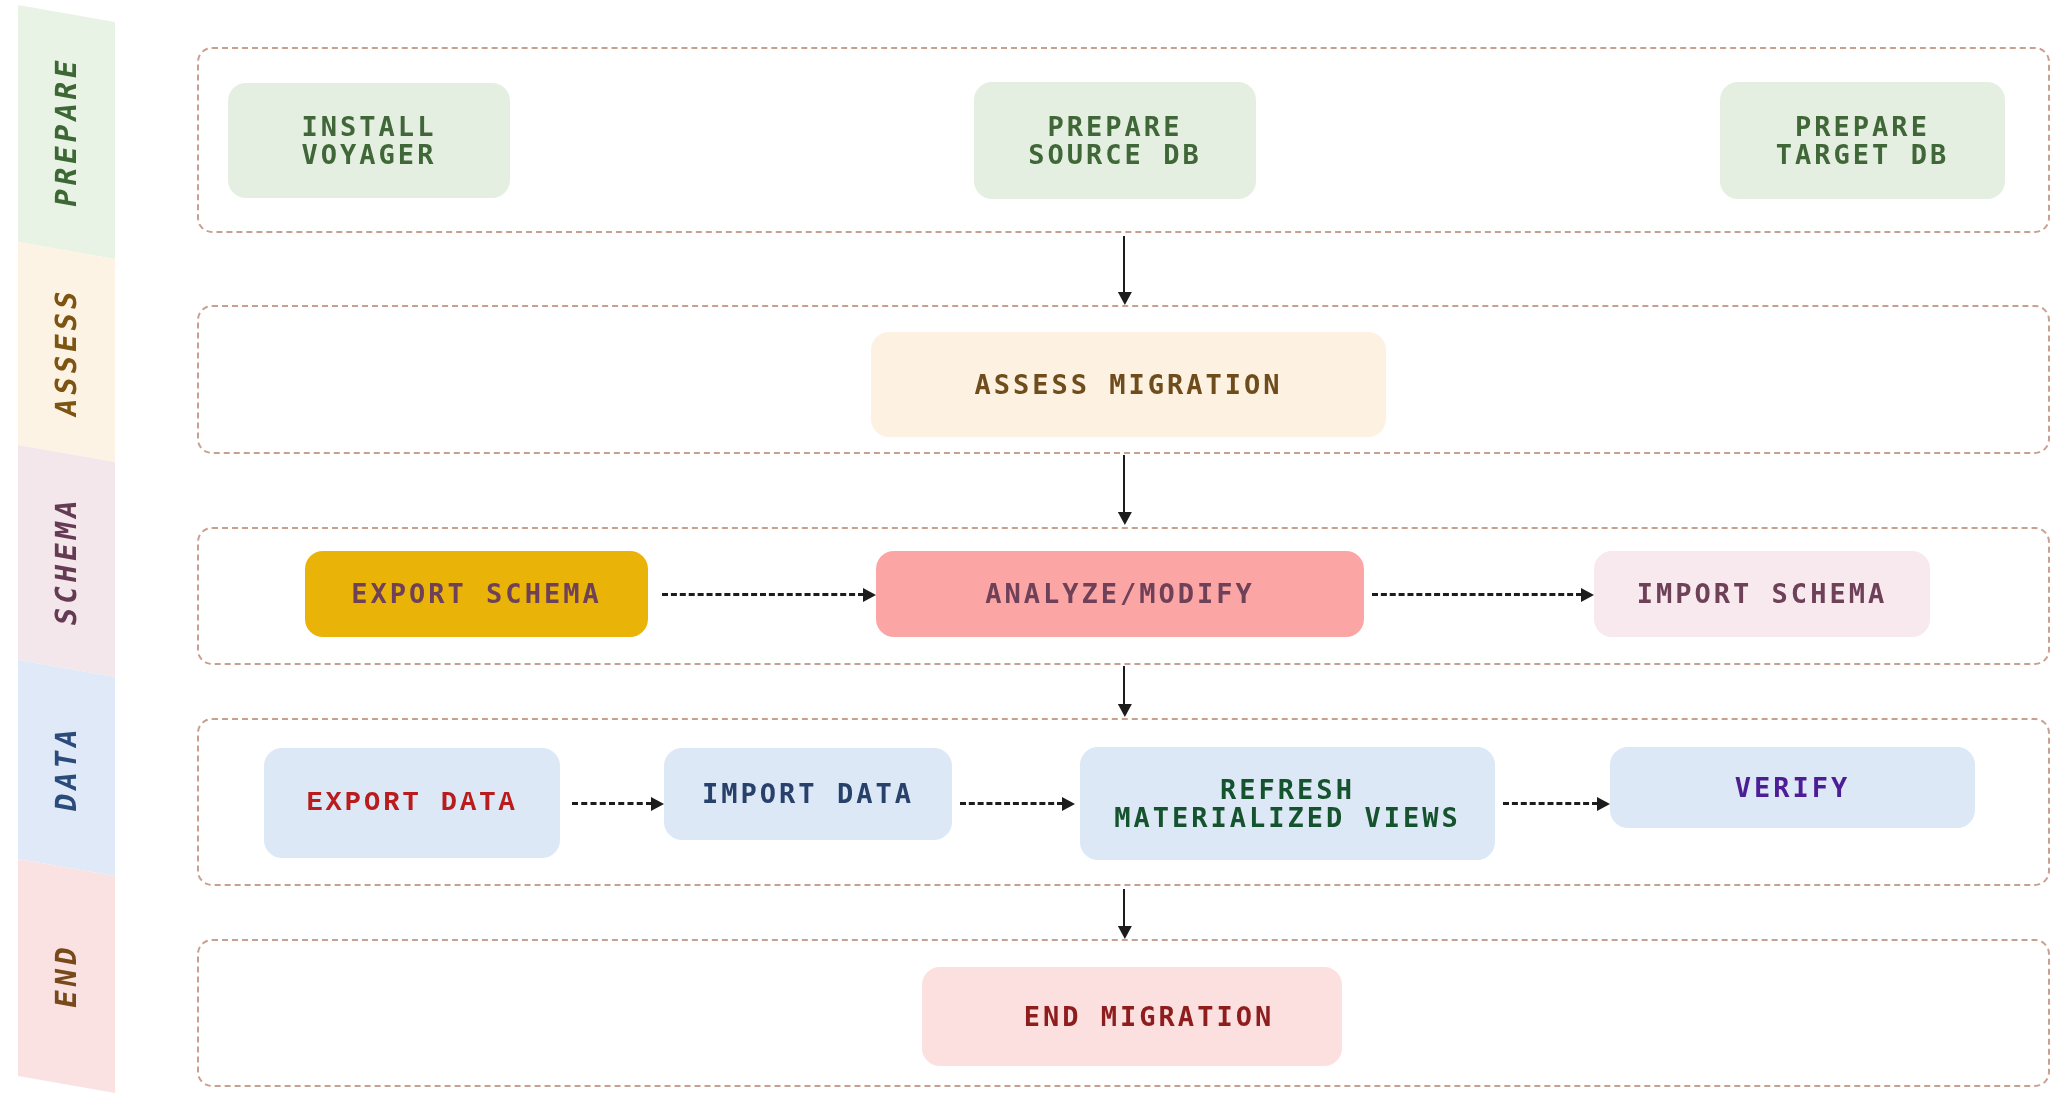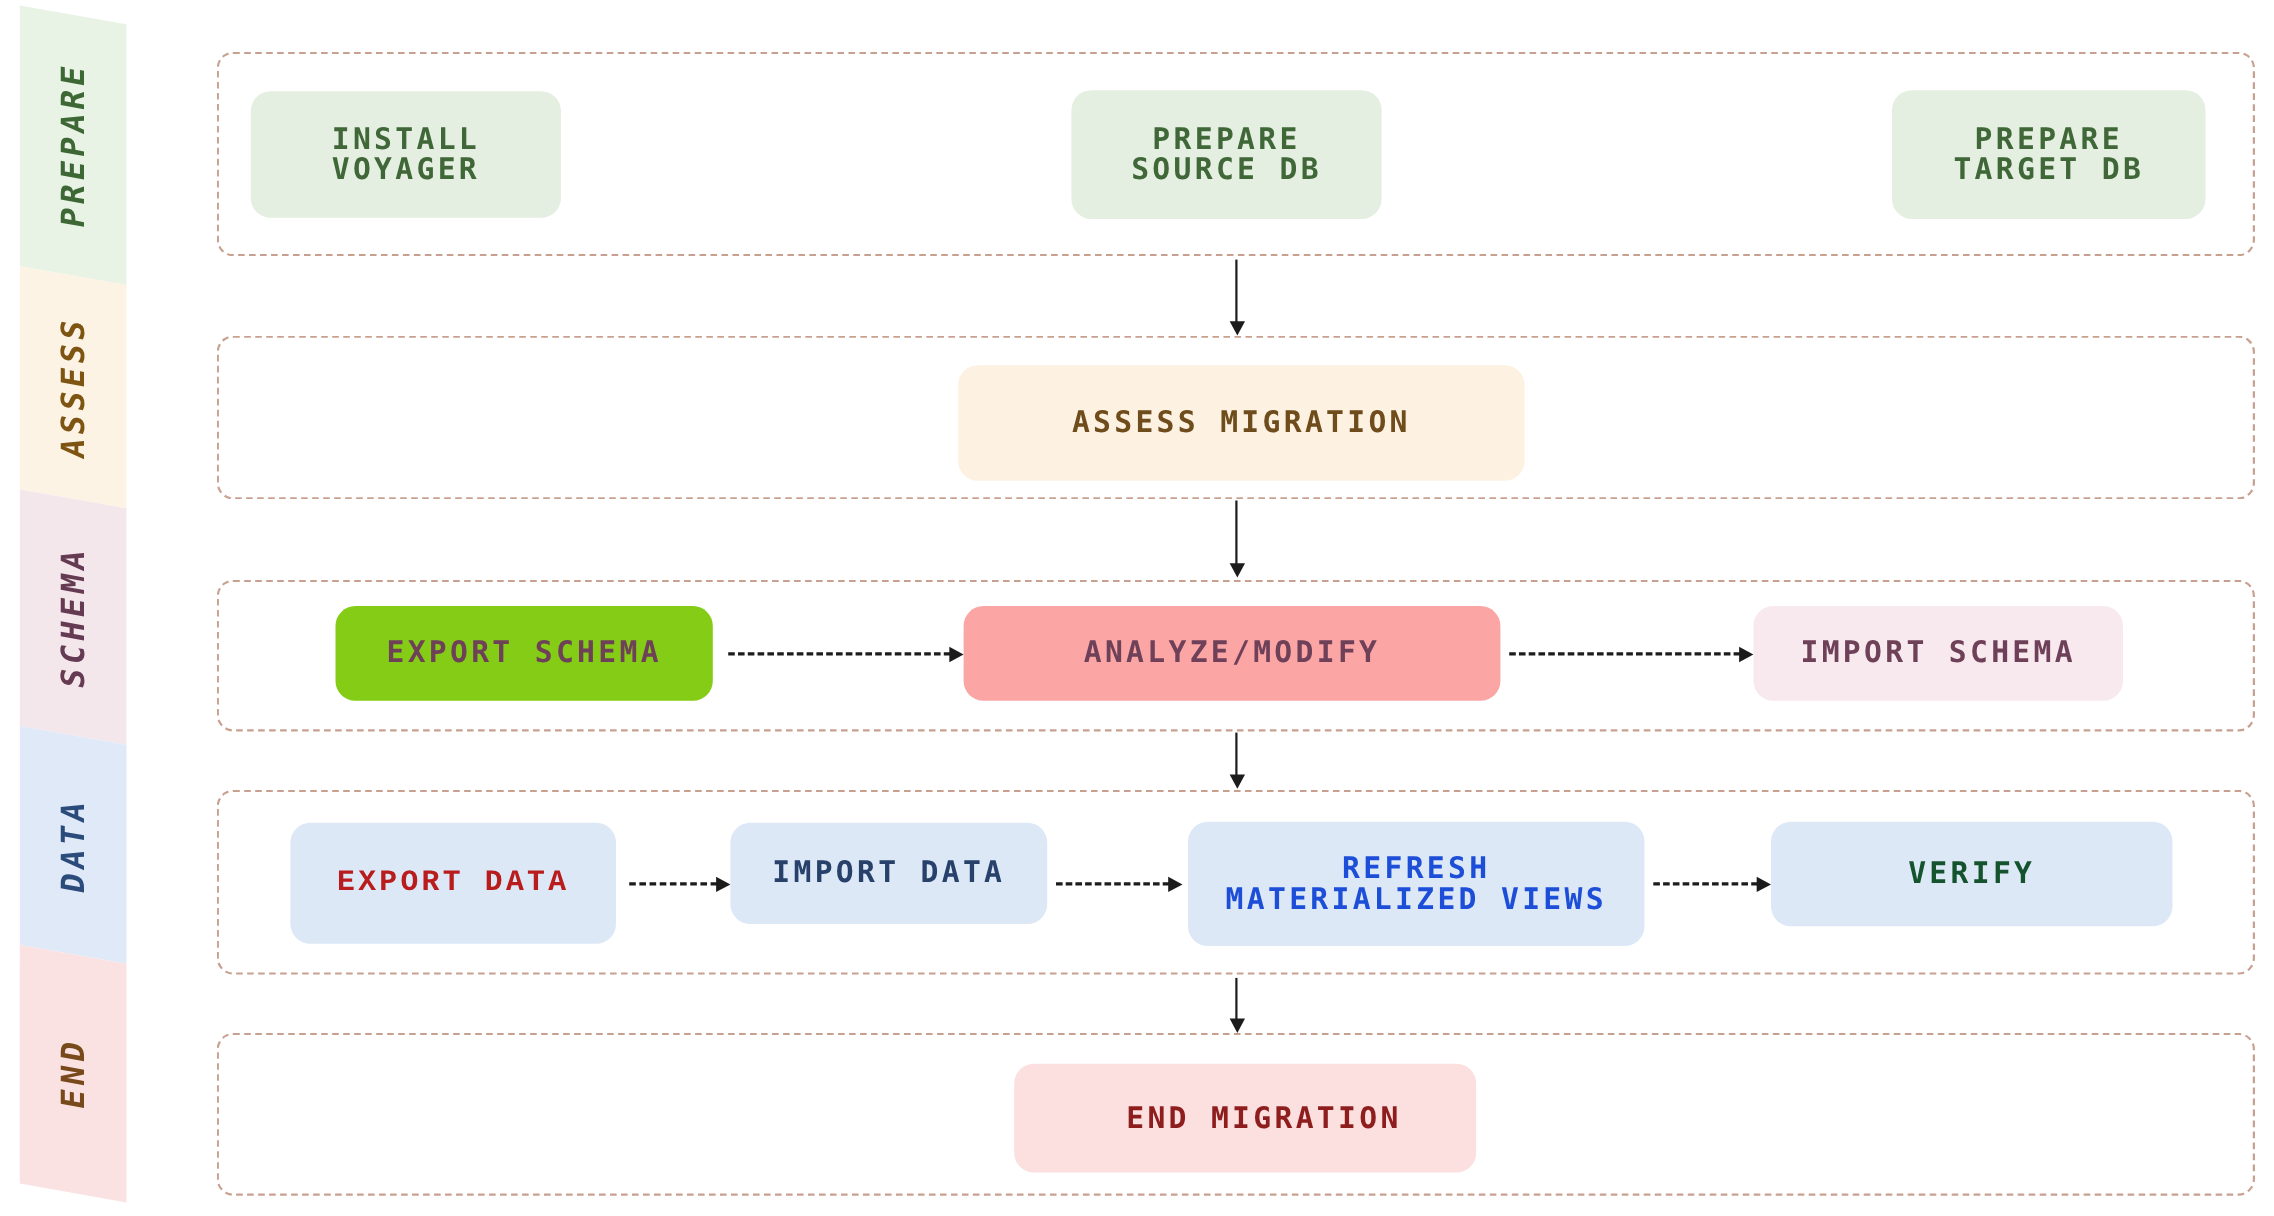--- a/index.html
+++ b/index.html
@@ -92,29 +92,29 @@
 
   <div class="box" style="left: 228px; top: 83px; width: 282px; height: 115px; background-color: rgb(229, 239, 225); color: rgb(63, 103, 56);">INSTALL
 VOYAGER</div>
   <div class="box" style="left: 974px; top: 82px; width: 282px; height: 117px; background-color: rgb(229, 239, 225); color: rgb(63, 103, 56);">PREPARE
 SOURCE DB</div>
   <div class="box" style="left: 1720px; top: 82px; width: 285px; height: 117px; background-color: rgb(229, 239, 225); color: rgb(63, 103, 56);">PREPARE
 TARGET DB</div>
 
   <div class="box" style="left: 871px; top: 332px; width: 515px; height: 105px; background-color: rgb(253, 241, 226); color: rgb(111, 76, 27);">ASSESS MIGRATION</div>
 
-  <div class="box" style="left: 305px; top: 551px; width: 343px; height: 86px; background-color: #84cc16; color: rgb(110, 65, 89);">EXPORT SCHEMA</div>
+  <div class="box" style="left: 305px; top: 551px; width: 343px; height: 86px; background-color: #eab308; color: rgb(110, 65, 89);">EXPORT SCHEMA</div>
   <div class="box" style="left: 876px; top: 551px; width: 488px; height: 86px; background-color: #fca5a5; color: rgb(110, 65, 89);">ANALYZE/MODIFY</div>
   <div class="box" style="left: 1594px; top: 551px; width: 336px; height: 86px; background-color: rgb(247, 233, 238); color: rgb(110, 65, 89);">IMPORT SCHEMA</div>
 
   <div class="box" style="left: 264px; top: 748px; width: 296px; height: 110px; background-color: rgb(221, 232, 247); color: #b91c1c; font-family: Liberation Mono, monospace;">EXPORT DATA</div>
   <div class="box" style="left: 664px; top: 748px; width: 288px; height: 92px; background-color: rgb(221, 232, 247); color: rgb(39, 65, 107);">IMPORT DATA</div>
-  <div class="box" style="left: 1080px; top: 747px; width: 415px; height: 113px; background-color: rgb(221, 232, 247); color: #1d4ed8;">REFRESH
+  <div class="box" style="left: 1080px; top: 747px; width: 415px; height: 113px; background-color: rgb(221, 232, 247); color: #14532d;">REFRESH
 MATERIALIZED VIEWS</div>
-  <div class="box" style="left: 1610px; top: 747px; width: 365px; height: 95px; background-color: rgb(221, 232, 247); color: #14532d;">VERIFY</div>
+  <div class="box" style="left: 1610px; top: 747px; width: 365px; height: 81px; background-color: rgb(221, 232, 247); color: #4c1d95;">VERIFY</div>
 
   <div class="box" style="left: 922px; top: 967px; width: 420px; height: 99px; background-color: rgb(252, 223, 223); color: rgb(142, 29, 29); padding-left: 34px;">END MIGRATION</div>
 
   <div class="varrow" style="left:1123px;top:236px;height:57px"></div>
   <div class="varrow" style="left:1123px;top:455px;height:58px"></div>
   <div class="varrow" style="left:1123px;top:666px;height:39px"></div>
   <div class="varrow" style="left:1123px;top:889px;height:38px"></div>
 
   <div class="harrow" style="left:662px;top:593px;width:202px"></div>
   <div class="harrow" style="left:1372px;top:593px;width:210px"></div>

